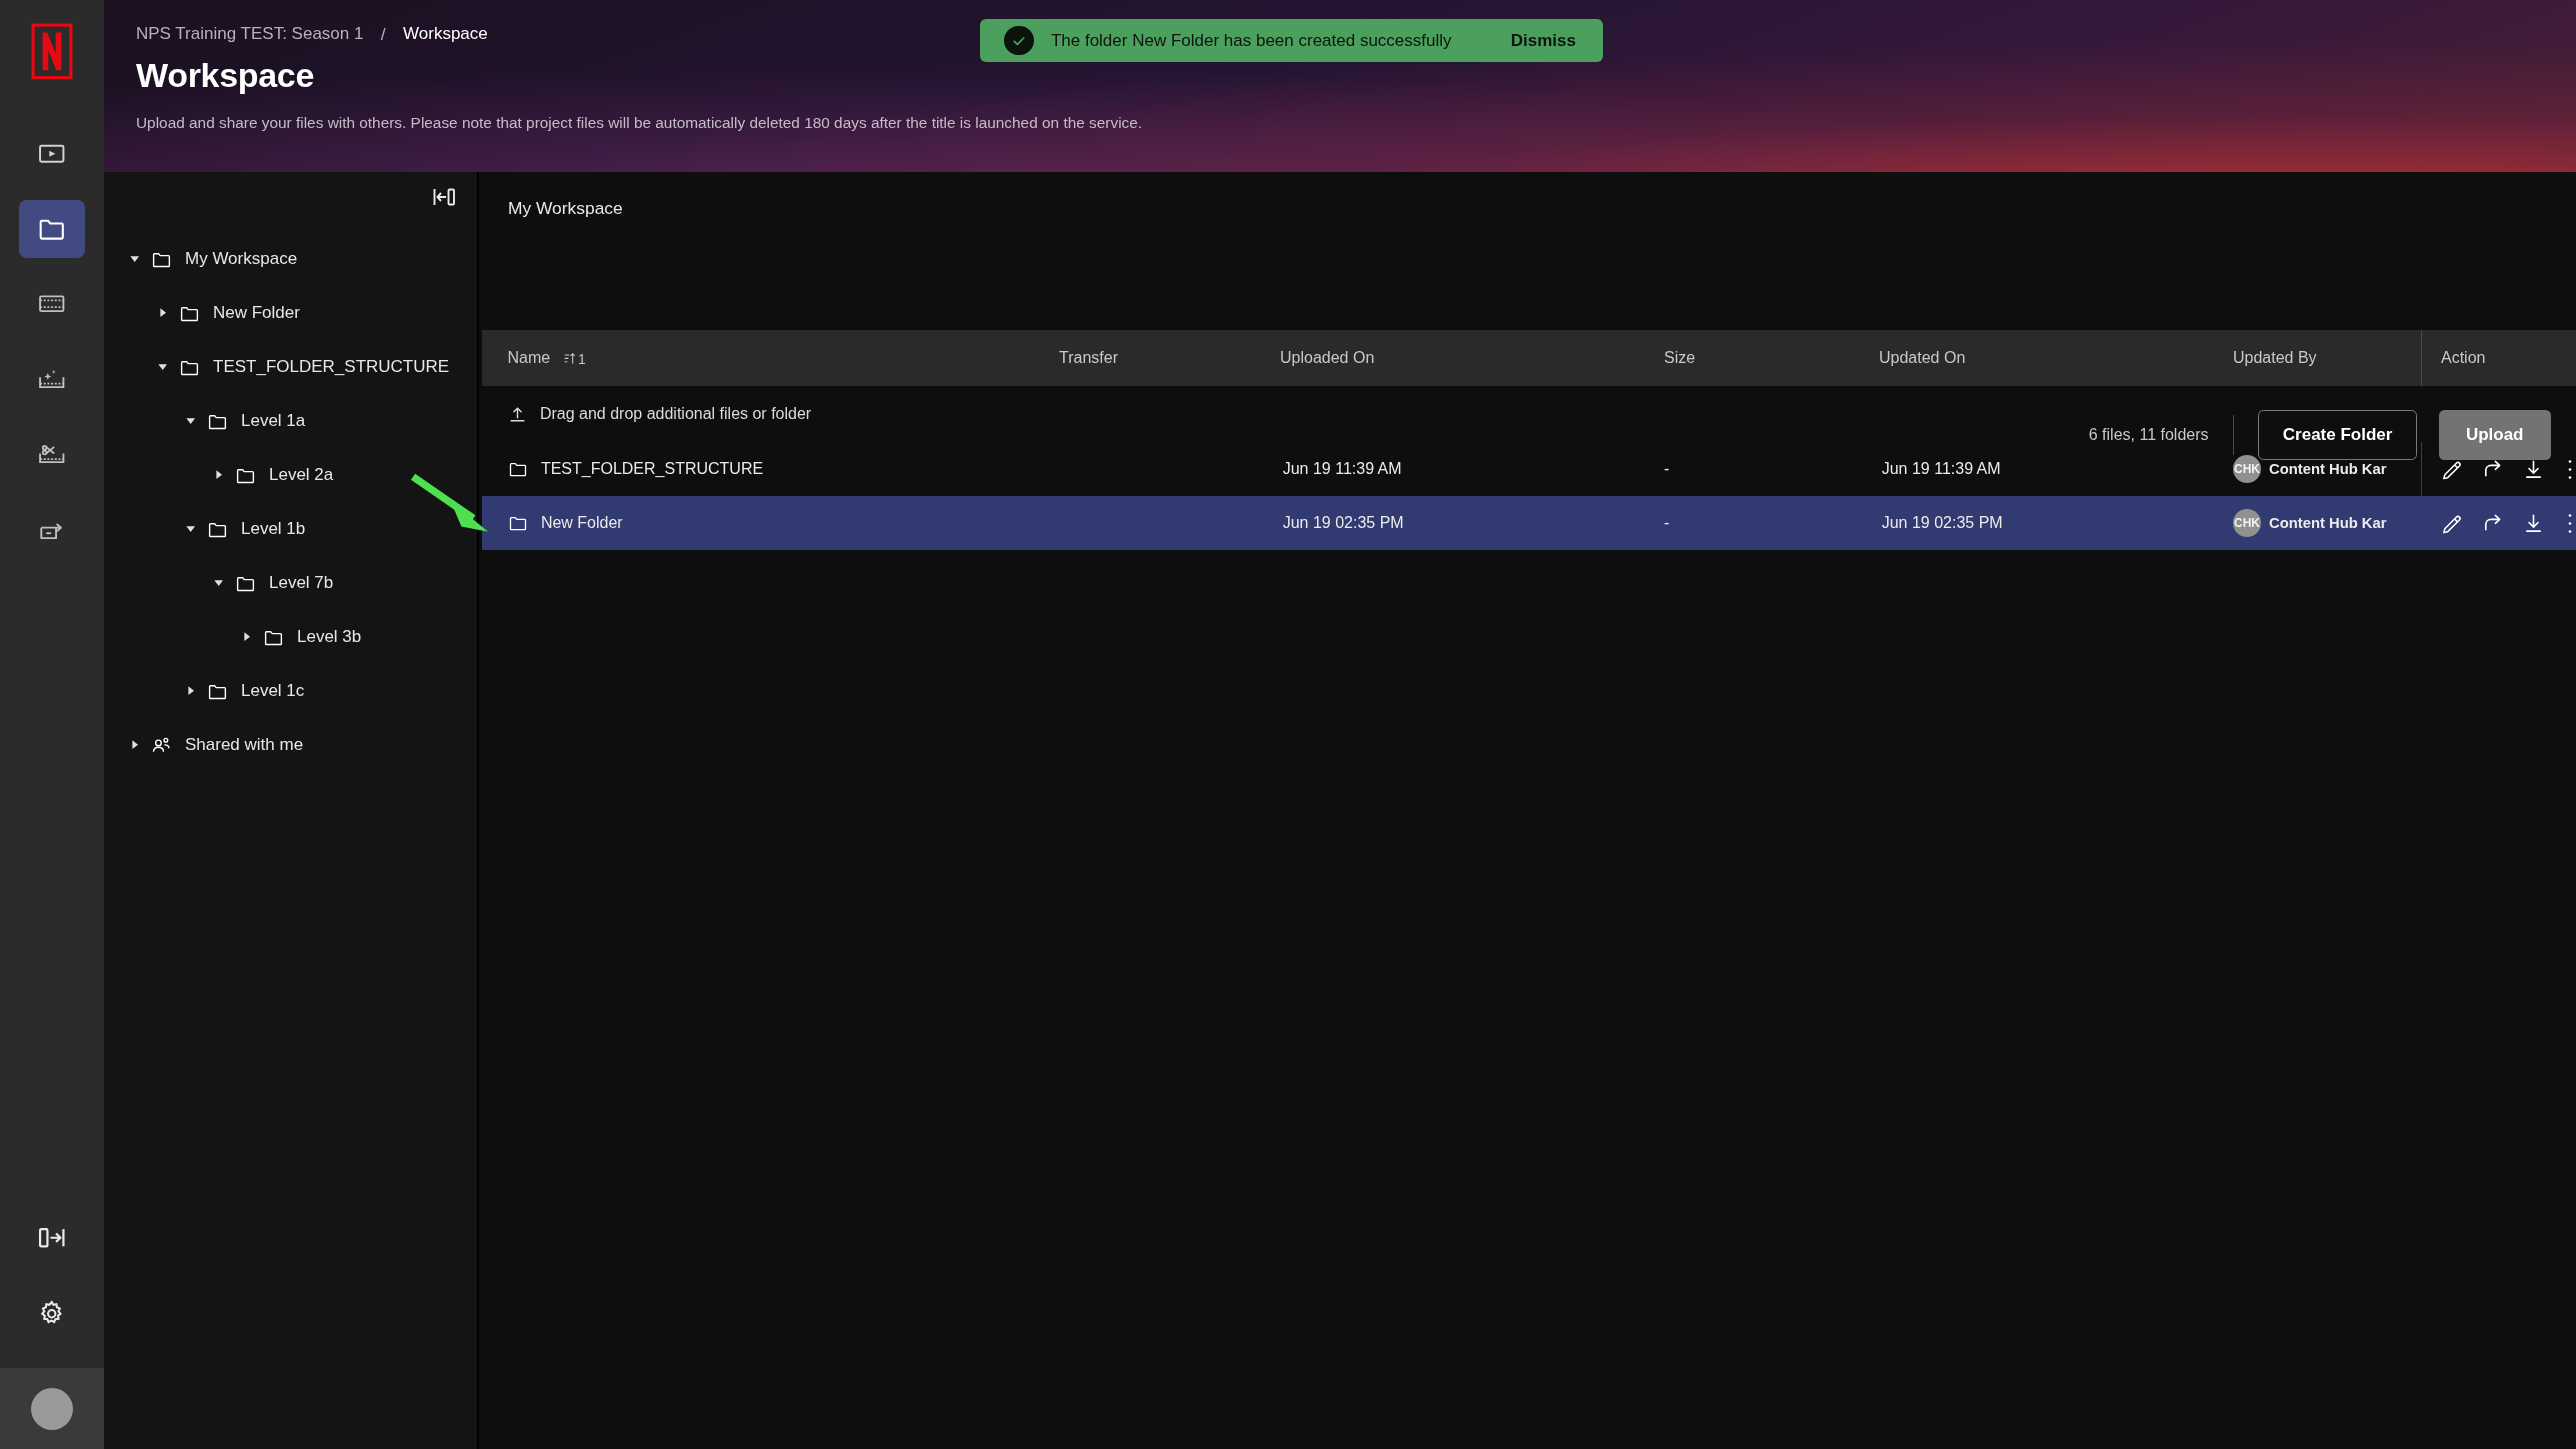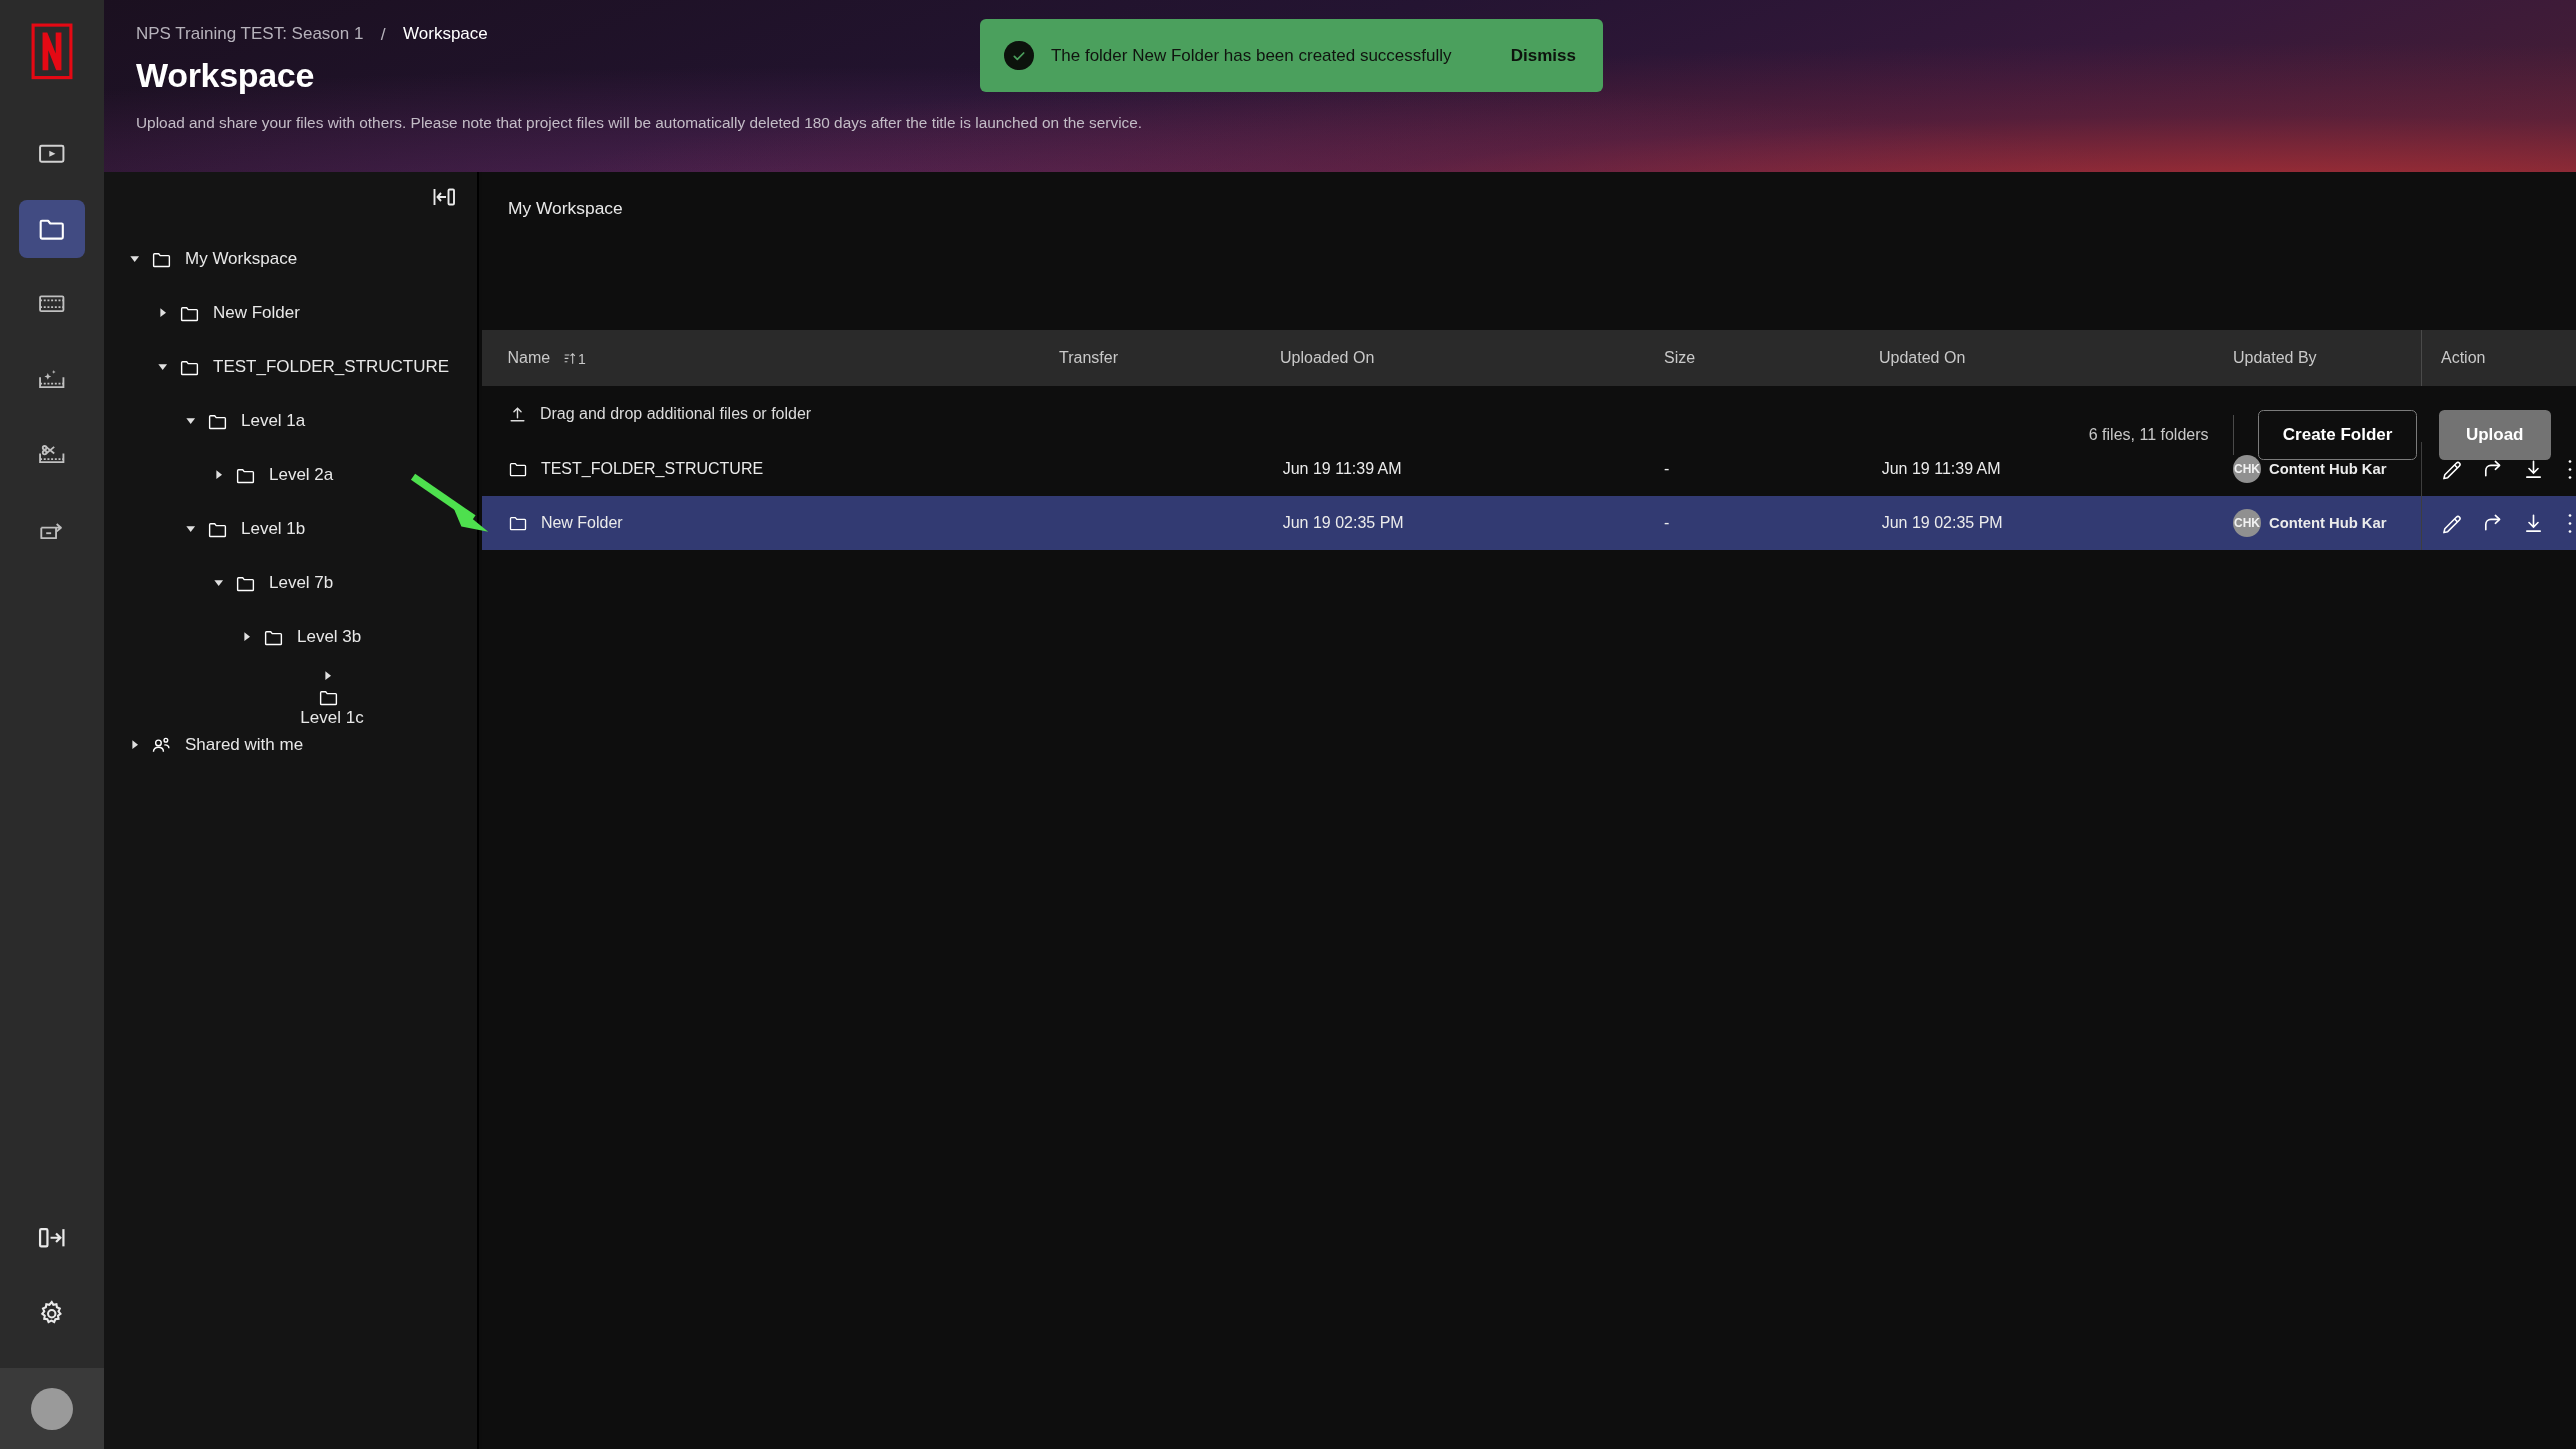--- a/index.html
+++ b/index.html
@@ -58,21 +58,21 @@
     font-size: 34px; font-weight: bold; color: #ffffff; letter-spacing: -0.3px;
   }
   #page-subtitle {
     position: absolute; left: 32px; top: 114px;
     font-size: 15.4px; color: #c3bcc6;
   }
 
   
   #toast {
     position: absolute; left: 980px; top: 19px;
-    width: 623px; height: 73px;
+    width: 623px; height: 43px;
     background: #4ba05d; border-radius: 6px;
     display: flex; align-items: center; padding: 0 27px 0 24px;
   }
   #toast-check {
     width: 29.5px; height: 29.5px; border-radius: 50%;
     background: #0c120c; flex: 0 0 auto;
     display: flex; align-items: center; justify-content: center;
   }
   #toast-check svg { width: 16px; height: 16px; }
   #toast-msg { flex: 1 1 auto; margin-left: 17.4px; color: #10140f; font-size: 17px; }
@@ -378,21 +378,21 @@
             <path d="M6.5 3.5v13L15 10z" fill="#e0e0e0"></path>
           </svg>
         </span>
         <span class="tree-ficon">
           <svg viewBox="0 0 24 24" fill="none" stroke="#ffffff" stroke-width="1.6" stroke-linejoin="round">
             <path d="M3 19V6.5a1 1 0 0 1 1-1h4.8l1.7 2.1H20a1 1 0 0 1 1 1V19a1 1 0 0 1-1 1H4a1 1 0 0 1-1-1z"></path>
           </svg>
         </span>
         <span class="tree-label">Level 3b</span>
       </div>
-      <div class="tree-row" style="padding-left: 75px; flex-direction: column;">
+      <div class="tree-row" style="padding-left: 75px;">
         <span class="tw">
           <svg viewBox="0 0 20 20">
             <path d="M6.5 3.5v13L15 10z" fill="#e0e0e0"></path>
           </svg>
         </span>
         <span class="tree-ficon">
           <svg viewBox="0 0 24 24" fill="none" stroke="#ffffff" stroke-width="1.6" stroke-linejoin="round">
             <path d="M3 19V6.5a1 1 0 0 1 1-1h4.8l1.7 2.1H20a1 1 0 0 1 1 1V19a1 1 0 0 1-1 1H4a1 1 0 0 1-1-1z"></path>
           </svg>
         </span>

